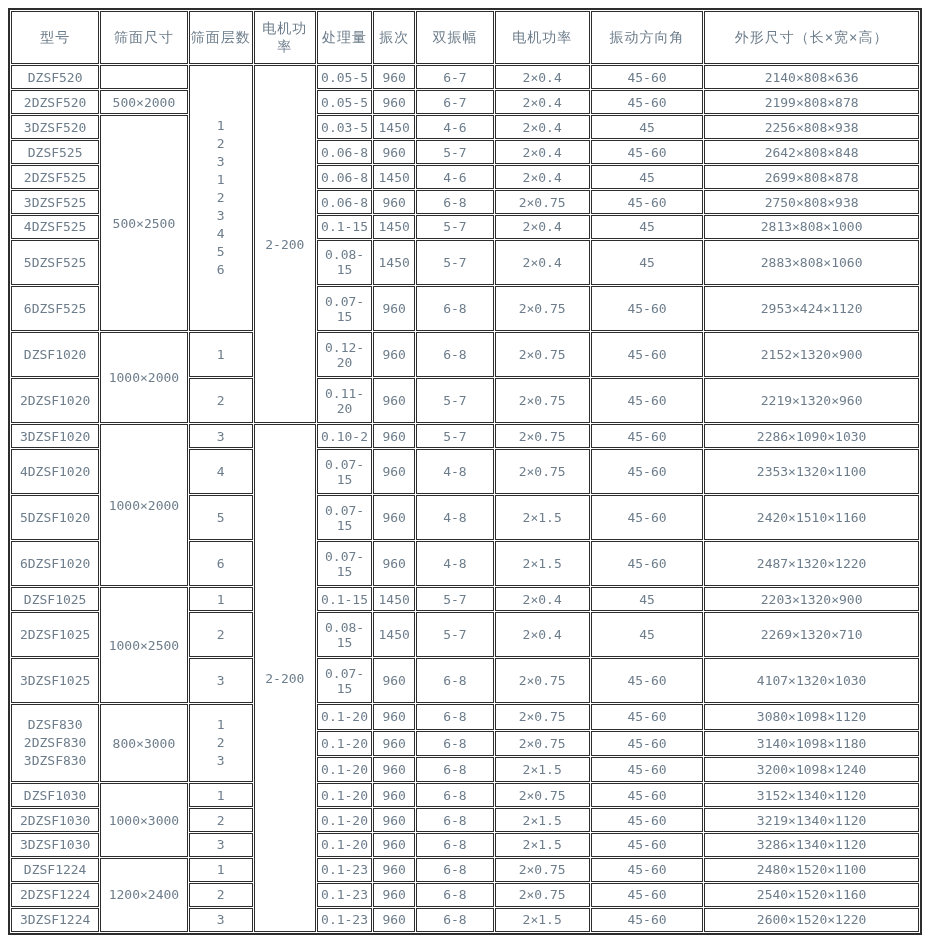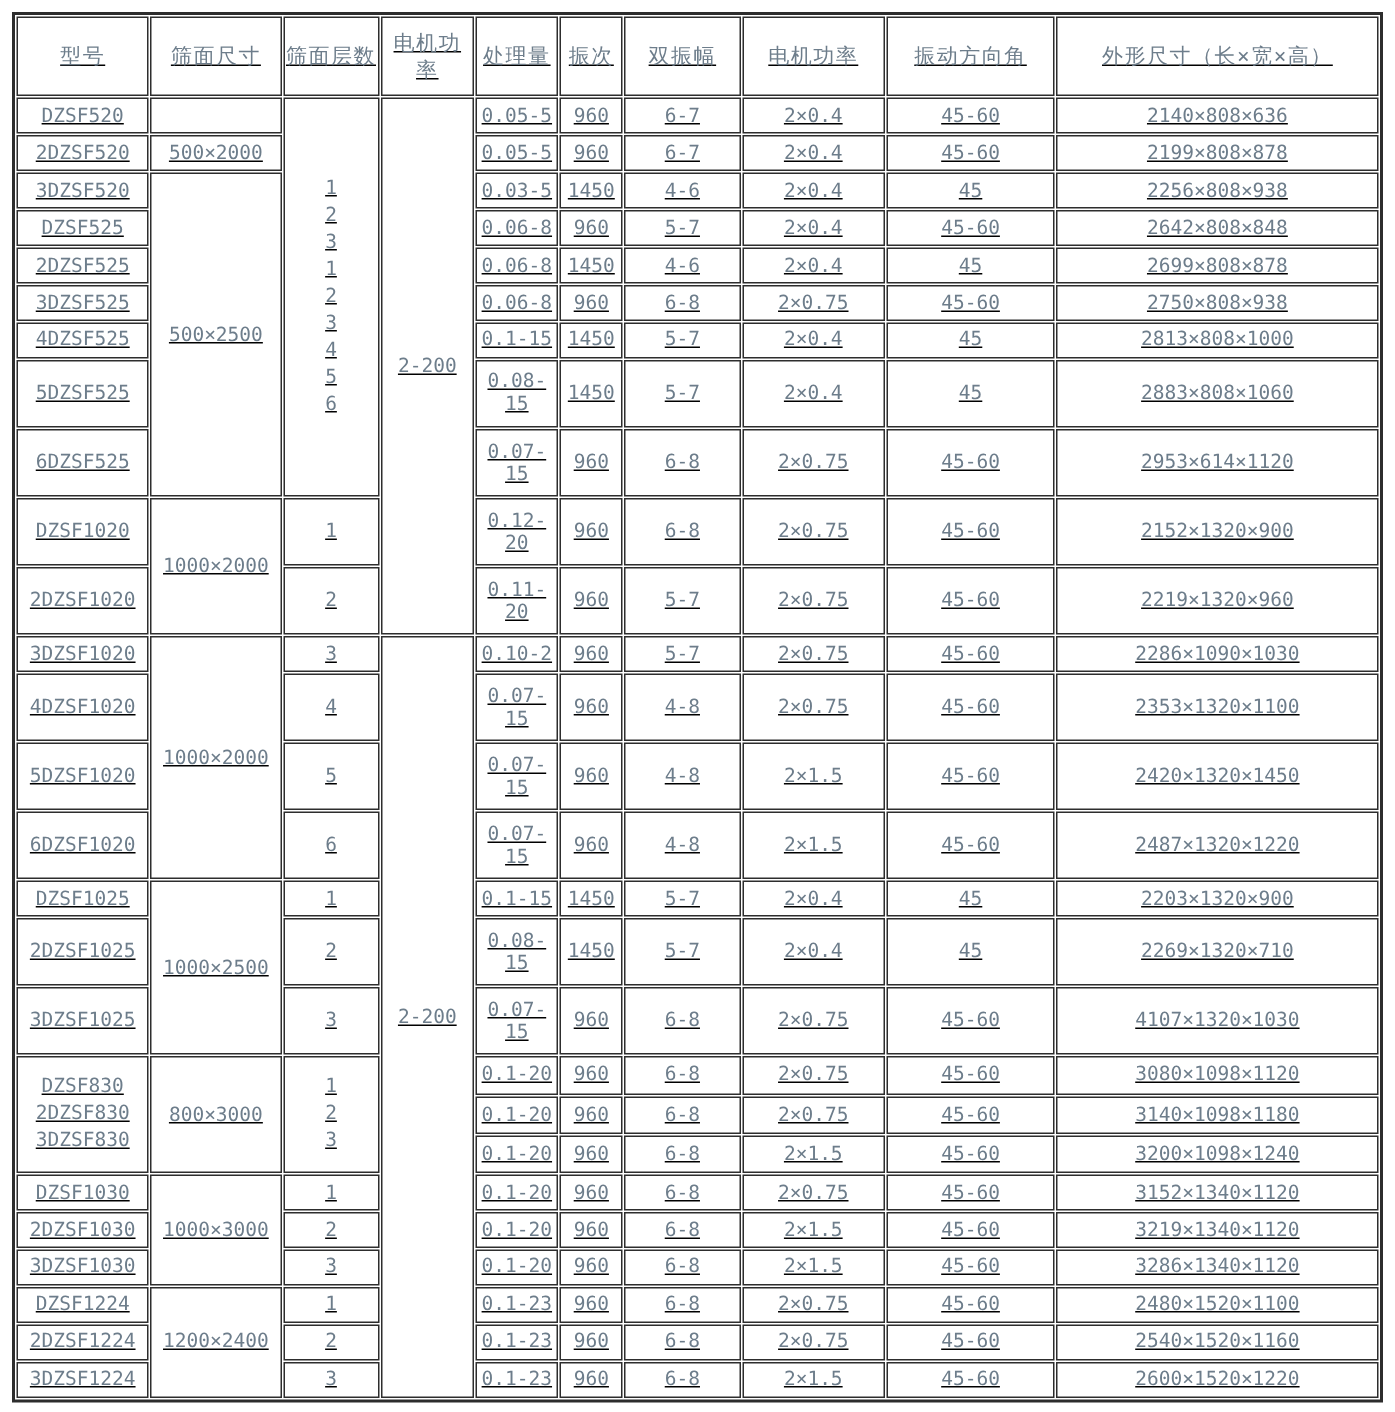--- a/index.html
+++ b/index.html
@@ -5,21 +5,21 @@
   html,body { margin:0; padding:0; background:#ffffff; }
   .screen {
     width:930px; height:941px; position:relative; background:#ffffff;
     font-family:"DejaVu Sans Mono", monospace;
   }
   table.spec {
     position:absolute; left:8px; top:8px;
     width:914px; height:927px;
     border:2px solid #2d2d2d;
     border-collapse:separate; border-spacing:1px;
-    table-layout:fixed; background:#ffffff;text-decoration:underline;
+    table-layout:fixed; background:#ffffff;
   }
   th, td {
     border:1px solid #2d2d2d;
     text-align:center; vertical-align:middle;
     color:#6d7d8b; background:#ffffff;
     font-size:13px; font-weight:normal;
     padding:0 1px; overflow:hidden;
     font-family:"DejaVu Sans Mono", monospace;
   }
   th { font-size:14px; letter-spacing:1px; }
@@ -141,21 +141,21 @@
     <td>45</td>
     <td>2883×808×1060</td>
   </tr>
   <tr>
     <td>6DZSF525</td>
     <td>0.07-15</td>
     <td>960</td>
     <td>6-8</td>
     <td>2×0.75</td>
     <td>45-60</td>
-    <td>2953×614×1120</td>
+    <td>2953×424×1120</td>
   </tr>
   <tr>
     <td>DZSF1020</td>
     <td rowspan="2">1000×2000</td>
     <td>1</td>
     <td>0.12-20</td>
     <td>960</td>
     <td>6-8</td>
     <td>2×0.75</td>
     <td>45-60</td>
@@ -194,21 +194,21 @@
     <td>2353×1320×1100</td>
   </tr>
   <tr>
     <td>5DZSF1020</td>
     <td>5</td>
     <td>0.07-15</td>
     <td>960</td>
     <td>4-8</td>
     <td>2×1.5</td>
     <td>45-60</td>
-    <td>2420×1320×1450</td>
+    <td>2420×1510×1160</td>
   </tr>
   <tr>
     <td>6DZSF1020</td>
     <td>6</td>
     <td>0.07-15</td>
     <td>960</td>
     <td>4-8</td>
     <td>2×1.5</td>
     <td>45-60</td>
     <td>2487×1320×1220</td>

